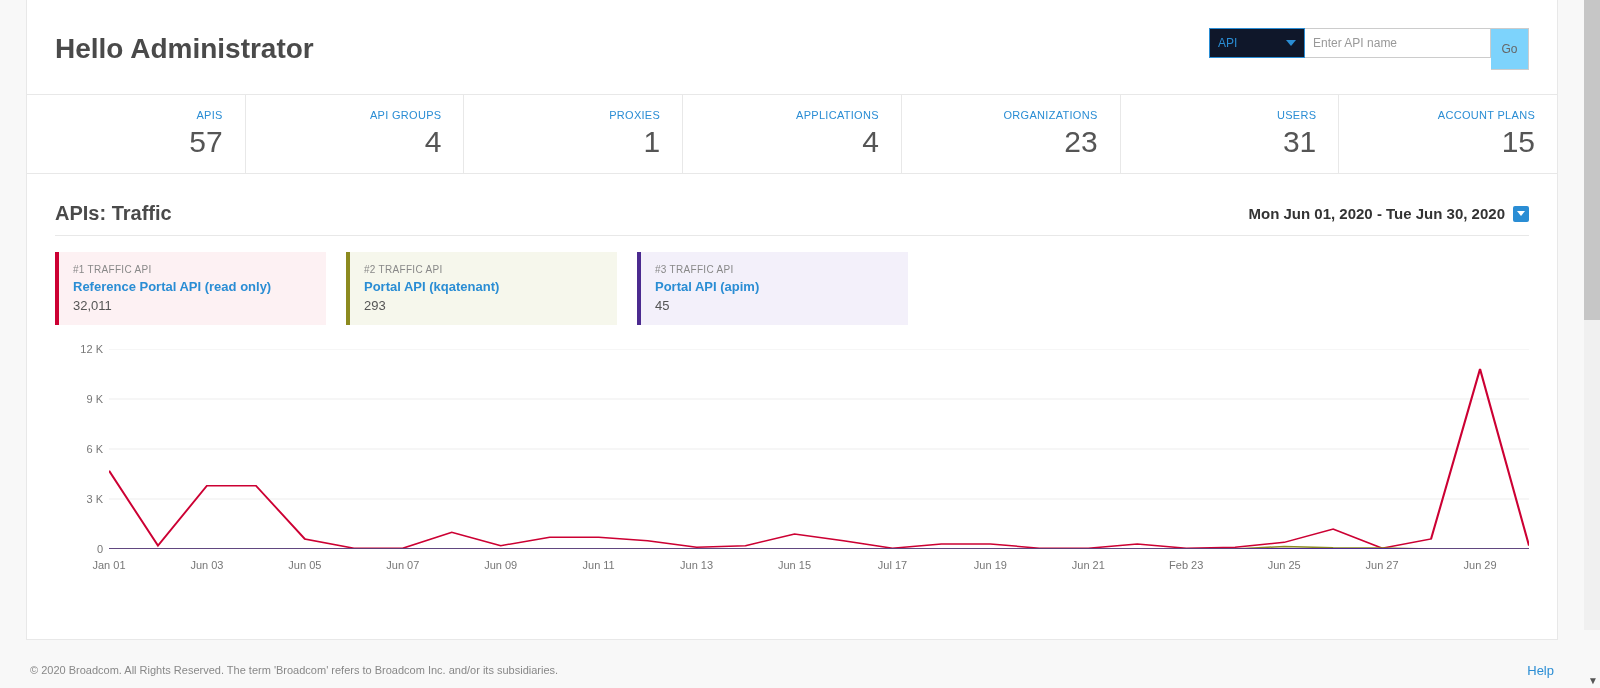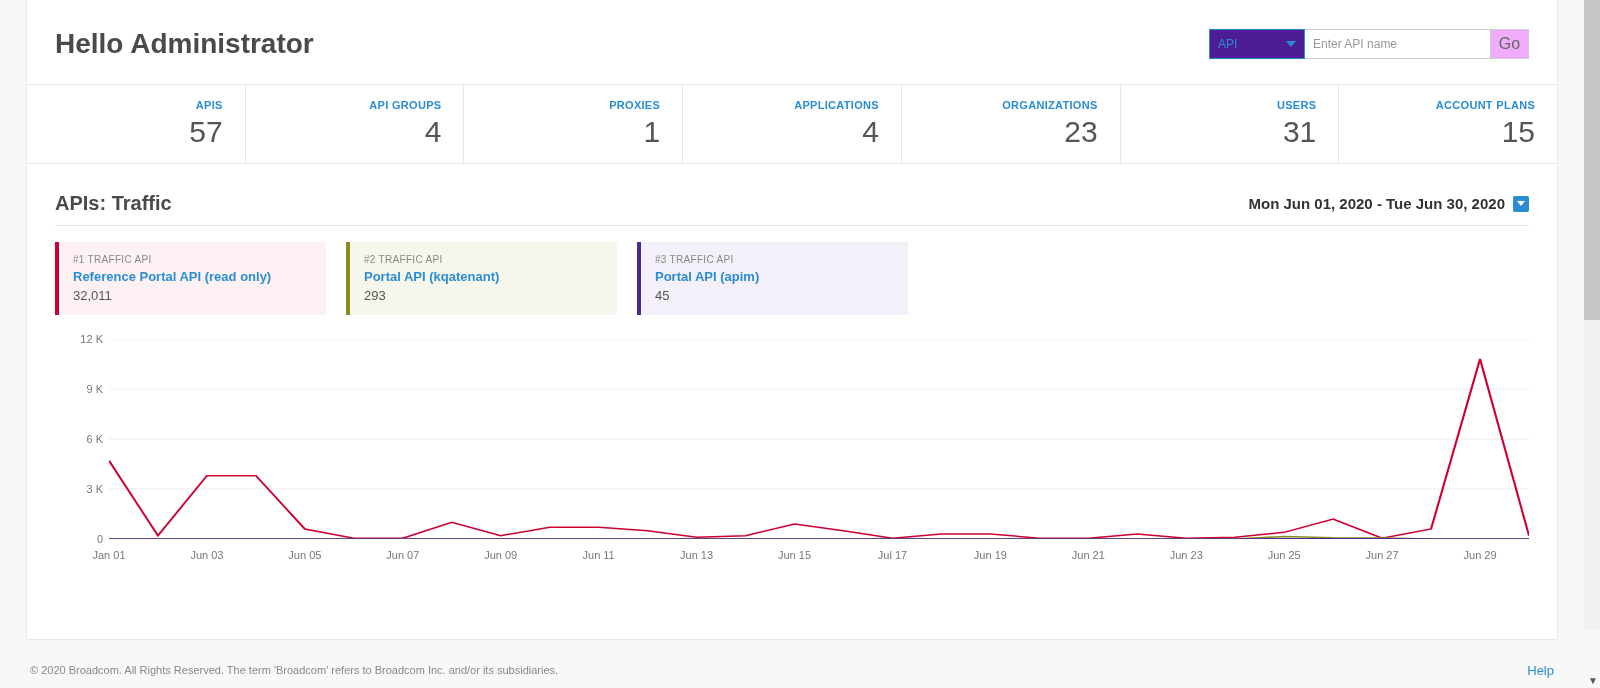--- a/index.html
+++ b/index.html
@@ -38,41 +38,41 @@
   padding: 28px 28px 24px 28px;
 }
 .page-title {
   font-size: 28px; font-weight: 600; color: #4a4a4a;
 }
 .search-group { display: flex; }
 .type-select {
   width: 96px; height: 30px;
   border: 1px solid #2a8dd4;
   display: flex; align-items: center; justify-content: space-between;
-  padding: 0 8px; font-size: 12px; color: #2a8dd4; background: #4c1d95;
+  padding: 0 8px; font-size: 12px; color: #2a8dd4; background: #0f172a;
 }
 .type-select svg { width: 10px; height: 6px; }
 .search-input {
   width: 186px; height: 30px; border: 1px solid #ccc; border-left: none;
   padding: 0 8px; font-size: 12px; color: #555; outline: none;
 }
 .search-input::placeholder { color: #999; }
 .go-btn {
-  width: 38px; height: 30px; border: 1px solid #ccc; border-left: none;
-  background: #f0abfc; font-size: 16px; color: #666; cursor: pointer;
+  width: 38px; height: 42px; border: 1px solid #ccc; border-left: none;
+  background: #7dd3fc; font-size: 12px; color: #666; cursor: pointer;
 }
 .stats-row {
   display: flex; border-top: 1px solid #e8e8e8; border-bottom: 1px solid #e8e8e8;
 }
 .stat {
   flex: 1; border-right: 1px solid #e8e8e8; padding: 14px 22px 14px 10px;
   text-align: right;
 }
 .stat:last-child { border-right: none; }
-.stat-label { font-size: 11px; color: #2a8dd4; letter-spacing: 0.3px; font-weight: bold; }
+.stat-label { font-size: 11px; color: #2a8dd4; letter-spacing: 0.3px; }
 .stat-value { font-size: 30px; font-weight: 400; color: #555; margin-top: 4px; }
 .section-head {
   display: flex; align-items: center; justify-content: space-between;
   padding: 28px 28px 10px 28px; border-bottom: 1px solid #e8e8e8;
   margin: 0 28px; padding-left: 0; padding-right: 0;
 }
 .section-title { font-size: 20px; font-weight: 600; color: #4a4a4a; }
 .date-range { font-size: 15px; font-weight: 600; color: #333; display: flex; align-items: center; gap: 8px; }
 .date-toggle {
   width: 16px; height: 16px; background: #2a8dd4; border-radius: 2px;
@@ -232,21 +232,21 @@
             <span style="left: 6.89655%; top: 6px;">Jun 03</span>
             <span style="left: 13.7931%; top: 6px;">Jun 05</span>
             <span style="left: 20.6897%; top: 6px;">Jun 07</span>
             <span style="left: 27.5862%; top: 6px;">Jun 09</span>
             <span style="left: 34.4828%; top: 6px;">Jun 11</span>
             <span style="left: 41.3793%; top: 6px;">Jun 13</span>
             <span style="left: 48.2759%; top: 6px;">Jun 15</span>
             <span style="left: 55.1724%; top: 6px;">Jul 17</span>
             <span style="left: 62.069%; top: 6px;">Jun 19</span>
             <span style="left: 68.9655%; top: 6px;">Jun 21</span>
-            <span style="left: 75.8621%; top: 6px;">Jun 23</span>
+            <span style="left: 75.8621%; top: 6px;">Feb 23</span>
             <span style="left: 82.7586%; top: 6px;">Jun 25</span>
             <span style="left: 89.6552%; top: 6px;">Jun 27</span>
             <span style="left: 96.5517%; top: 6px;">Jun 29</span>
           </div>
       </div>
     </div>
   </div>
 
   <div class="footer">
     <span>© 2020 Broadcom. All Rights Reserved. The term 'Broadcom' refers to Broadcom Inc. and/or its subsidiaries.</span>

